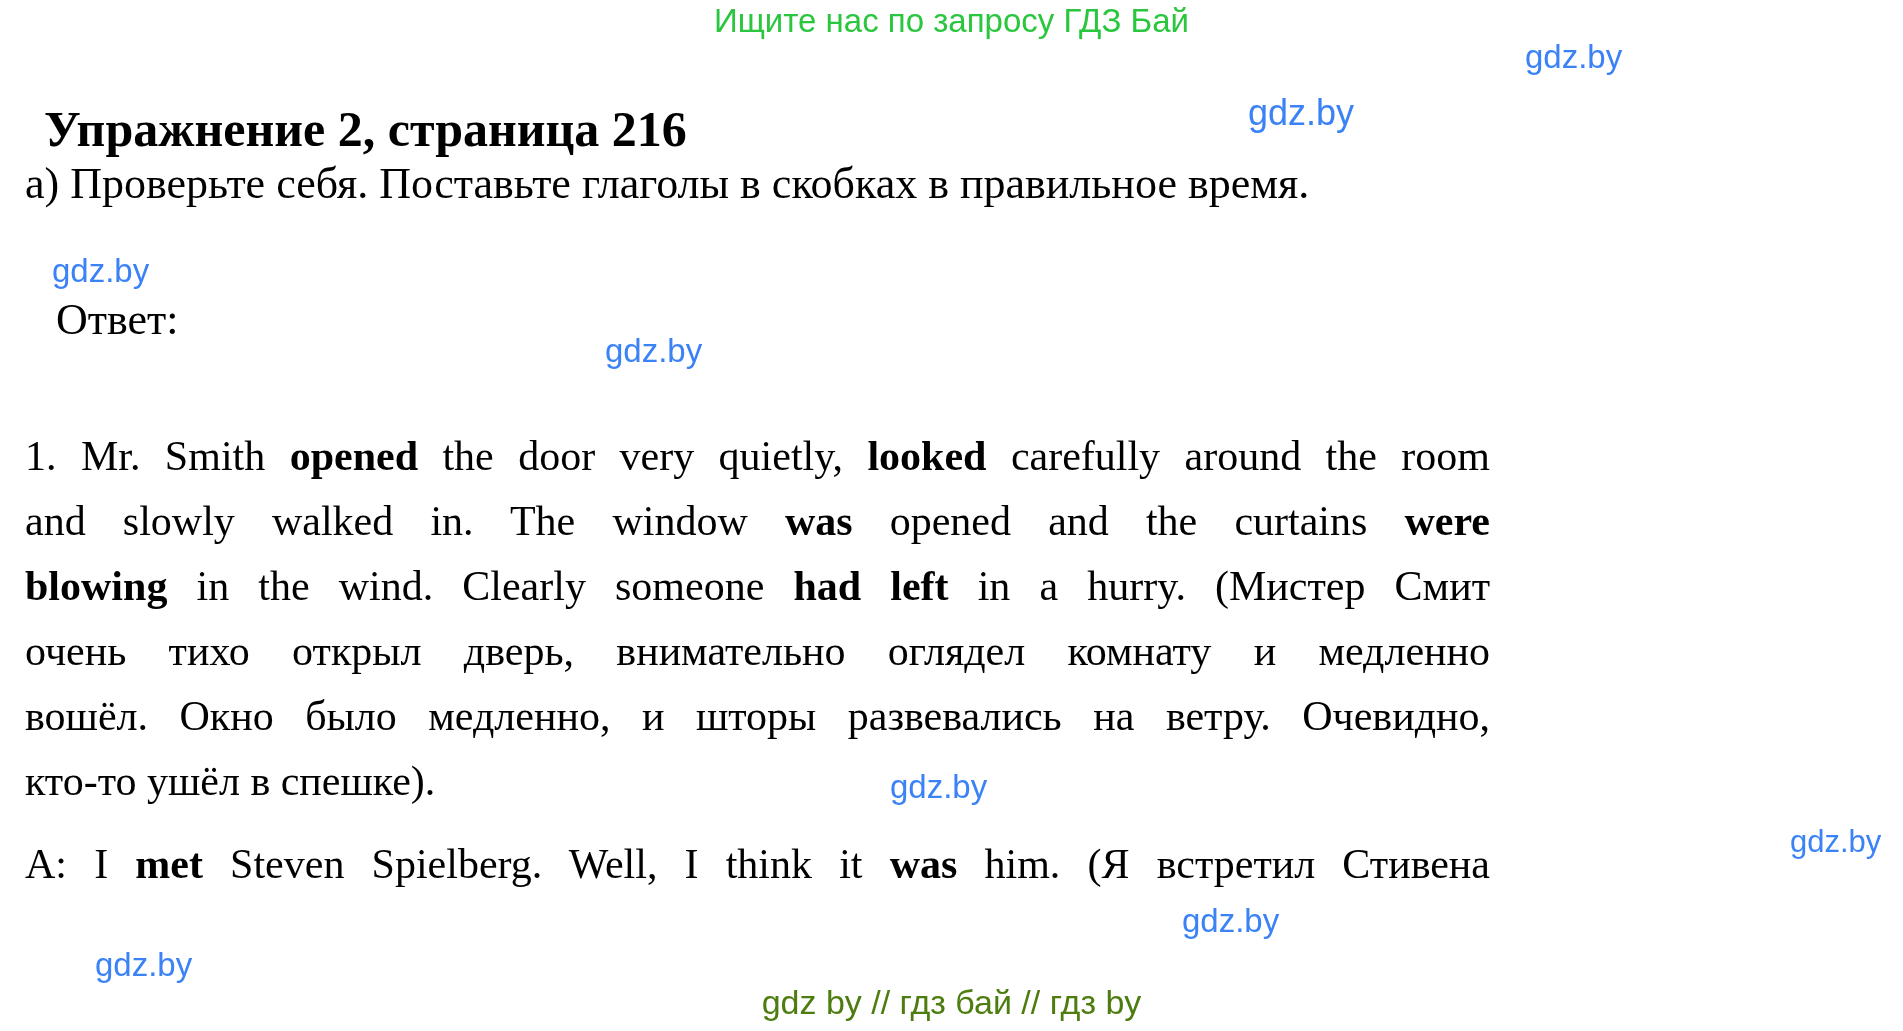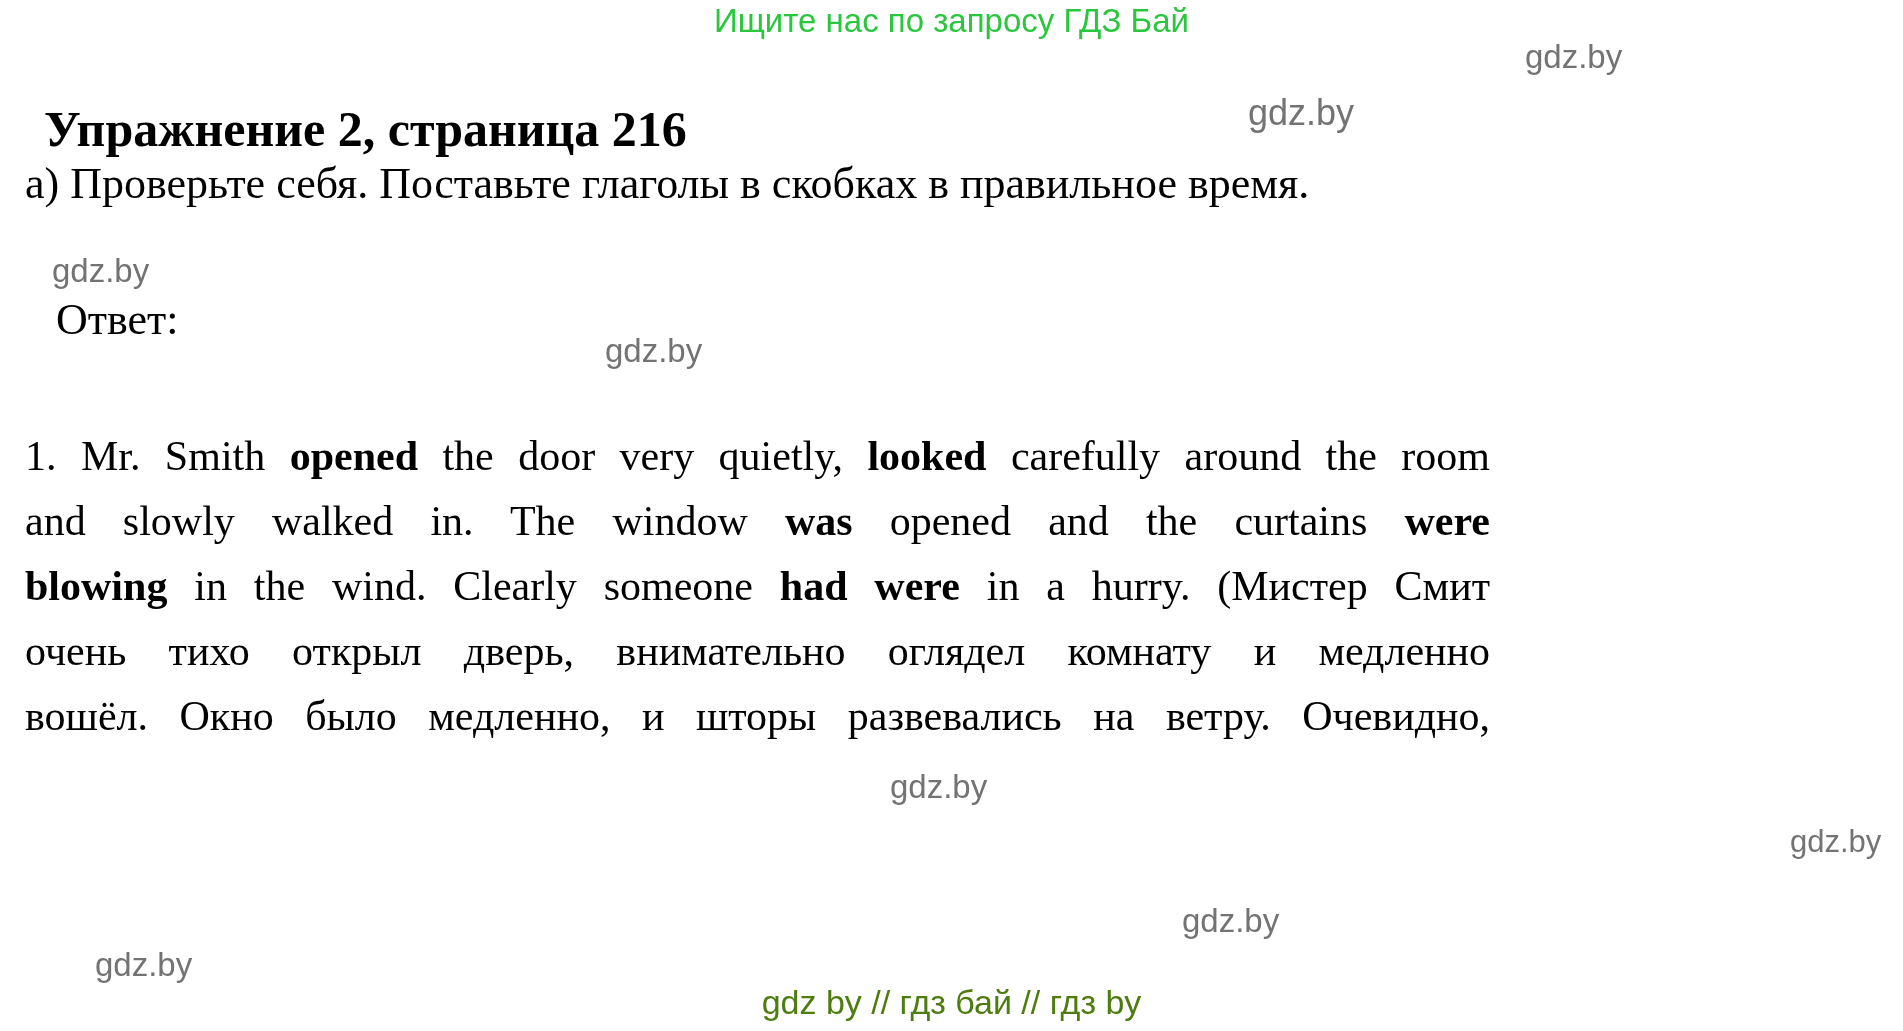--- a/index.html
+++ b/index.html
@@ -23,21 +23,21 @@
     text-align: center;
     font-family: "Liberation Sans", "DejaVu Sans", sans-serif;
     font-size: 33px;
     color: #2ac63e;
   }
 
   
   .wm {
     font-family: "Liberation Sans", "DejaVu Sans", sans-serif;
     font-size: 33px;
-    color: #737373;
+    color: #3b82f6;
     white-space: nowrap;
   }
   .wm-top-right   { left: 1525px; top: 38px; }
   .wm-head-right  { left: 1248px; top: 92px; font-size: 36px; }
   .wm-left        { left: 52px;  top: 252px; }
   .wm-middle      { left: 605px; top: 332px; }
   .wm-after-p1    { left: 890px; top: 768px; }
   .wm-superscript { left: 1790px; top: 824px; font-size: 31px; }
   .wm-right-p2    { left: 1182px; top: 902px; }
   .wm-bottom-left { left: 95px;  top: 946px; }
@@ -106,21 +106,23 @@
 
 <h1 class="abs title" style="margin:16px;">Упражнение 2, страница 216</h1>
 
 <div class="abs task">а) Проверьте себя. Поставьте глаголы в скобках в правильное время.</div>
 
 <div class="abs answer-label">Ответ:</div>
 
 <div class="abs para para-1">
     <div class="line"><span>1. Mr. Smith </span><span class="b">opened</span><span> the door very quietly, </span><span class="b">looked</span><span> carefully around the room</span></div>
     <div class="line"><span>and slowly walked in. The window </span><span class="b">was</span><span> opened and the curtains </span><span class="b">were</span></div>
-    <div class="line"><span class="b">blowing</span><span> in the wind. Clearly someone </span><span class="b">had were</span><span> in a hurry. (Мистер Смит</span></div>
+    <div class="line"><span class="b">blowing</span><span> in the wind. Clearly someone </span><span class="b">had left</span><span> in a hurry. (Мистер Смит</span></div>
     <div class="line"><span>очень тихо открыл дверь, внимательно оглядел комнату и медленно</span></div>
     <div class="line"><span>вошёл. Окно было медленно, и шторы развевались на ветру. Очевидно,</span></div>
+    <div class="line last"><span>кто-то ушёл в спешке).</span></div>
   </div>
 
 <div class="abs para para-2">
+    <div class="line"><span>A: I </span><span class="b">met</span><span> Steven Spielberg. Well, I think it </span><span class="b">was</span><span> him. (Я встретил Стивена</span></div>
   </div>
 
 <div class="abs footer">gdz by  //  гдз бай  //  гдз by</div>
 
 </body></html>

